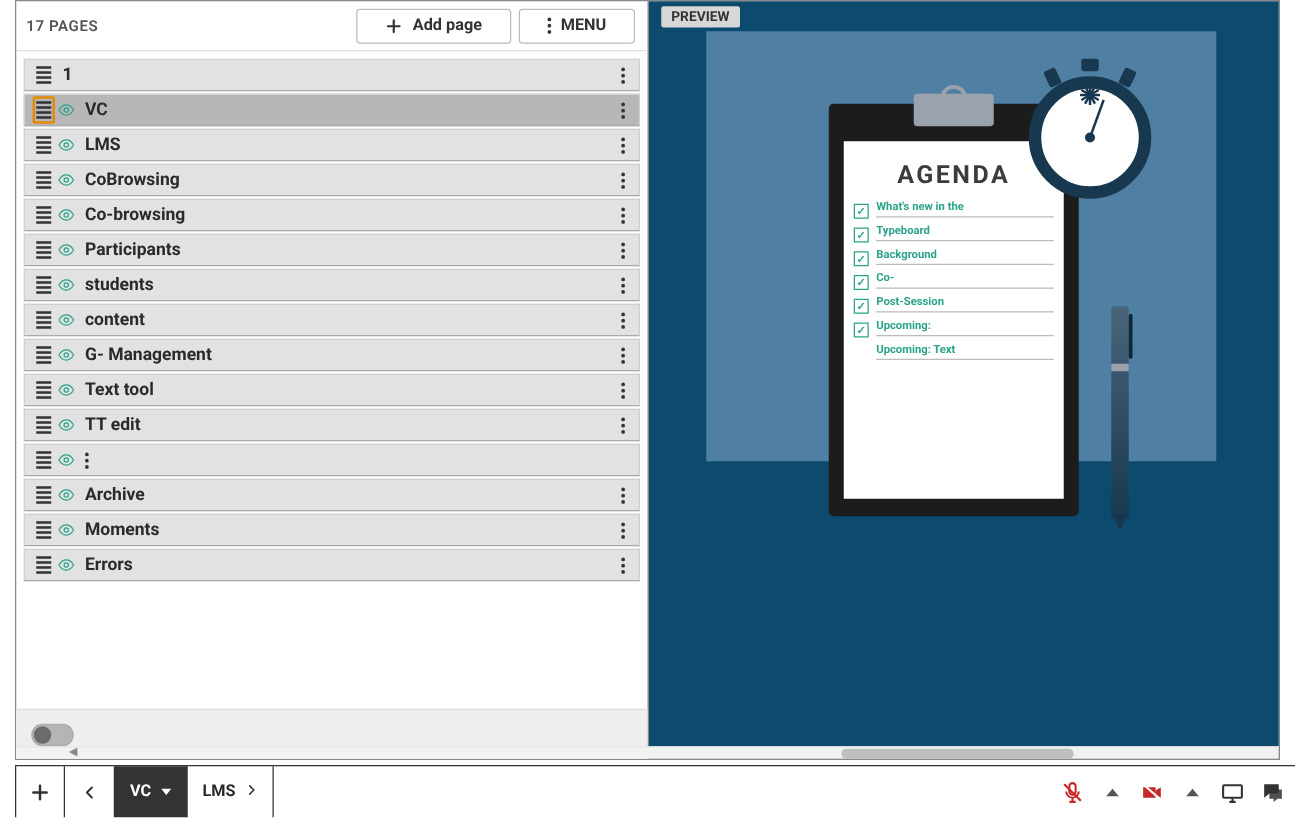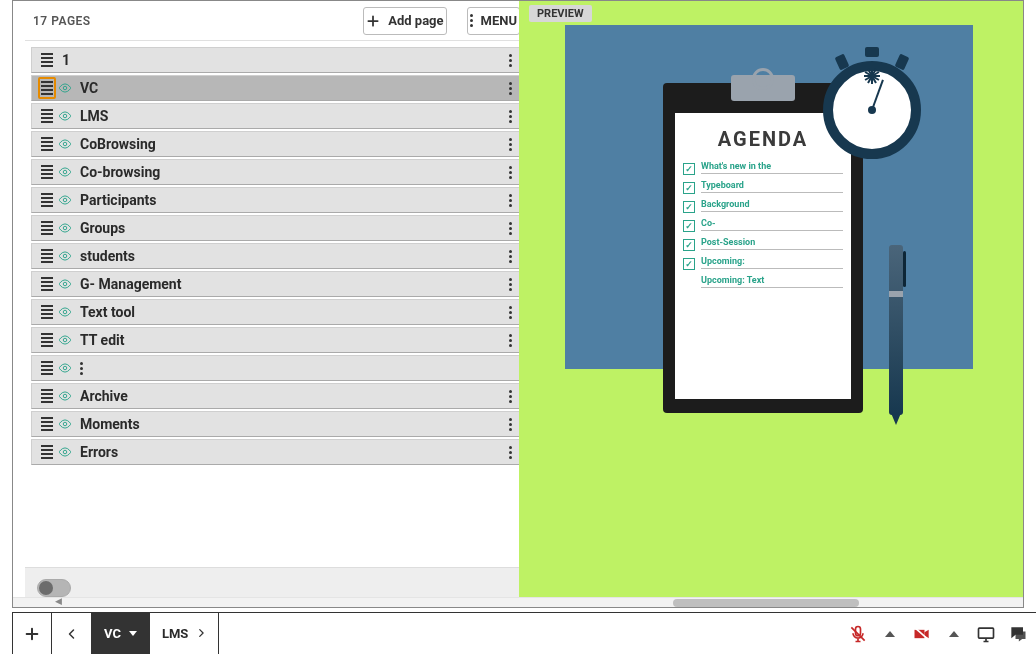--- a/index.html
+++ b/index.html
@@ -1,25 +1,25 @@
 <!DOCTYPE html>
 <html><head>
 <meta charset="utf-8">
 <style>
   * { box-sizing: border-box; margin: 0; padding: 0; }
   body { font-family: -apple-system, "Segoe UI", Roboto, Helvetica, Arial, sans-serif; font-size: 13px; color: #2a2a2a; background: #fff; width: 1036px; height: 654px; overflow: hidden; position: relative; }
 
   .main-area { position: absolute; top: 0; left: 12px; right: 12px; bottom: 46px; border: 1px solid #888; }
-  .left-pane { position: absolute; top: 0; left: 12px; width: 506px; bottom: 0; border-right: 1px solid #888; display: flex; flex-direction: column; }
-  .right-pane { position: absolute; top: 0; left: 506px; right: 0; bottom: 0; background: #bef264; }
+  .left-pane { position: absolute; top: 0; left: 0; width: 506px; bottom: 0; border-right: 1px solid #888; display: flex; flex-direction: column; }
+  .right-pane { position: absolute; top: 0; left: 506px; right: 0; bottom: 0; background: #0c4a6e; }
 
   .left-header { height: 40px; display: flex; align-items: center; padding: 0 10px 0 8px; border-bottom: 1px solid #e0e0e0; }
   .page-count { color: #555; font-size: 12px; letter-spacing: 0.5px; font-weight: 600; }
   .spacer { flex: 1; }
-  .btn { height: 28px; border: 1px solid #bbb; background: #fff; border-radius: 3px; display: inline-flex; align-items: center; padding: 0 2px; font-size: 13px; font-weight: 700; color: #333; margin-left: 20px; cursor: pointer; gap: 8px; }
+  .btn { height: 28px; border: 1px solid #bbb; background: #fff; border-radius: 3px; display: inline-flex; align-items: center; padding: 0 22px; font-size: 13px; font-weight: 700; color: #333; margin-left: 6px; cursor: pointer; gap: 8px; }
   .btn svg { width: 14px; height: 14px; }
   .menu-dots { display: inline-flex; flex-direction: column; gap: 2px; }
   .menu-dots i { width: 3px; height: 3px; background: #333; border-radius: 50%; }
 
   .page-list { flex: 1; overflow: auto; padding: 6px; }
   .page-row { display: flex; align-items: center; height: 26px; background: #e2e2e2; border: 1px solid #cfcfcf; border-bottom: 1px solid #aaa; margin-bottom: 2px; padding: 0 6px 0 6px; cursor: pointer; position: relative; }
   .page-row.selected { background: #b7b7b7; }
   .drag-handle { width: 18px; display: flex; flex-direction: column; gap: 2px; align-items: center; justify-content: center; }
   .drag-handle i { width: 12px; height: 2px; background: #333; }
   .drag-handle.highlight { border: 2px solid #e58a00; border-radius: 2px; padding: 2px; }
@@ -236,41 +236,41 @@
             <i></i>
             <i></i>
             <i></i>
           </div>
           <div class="eye-icon">
             <svg viewBox="0 0 24 24">
               <path d="M2 12s4-7 10-7 10 7 10 7-4 7-10 7S2 12 2 12z"></path>
               <circle cx="12" cy="12" r="3"></circle>
             </svg>
           </div>
-          <div class="page-title">Groups</div>
-          <div class="row-menu">
-            <i></i>
-            <i></i>
-            <i></i>
-          </div>
-        </div>
-        <div class="page-row">
-          <div class="drag-handle">
-            <i></i>
-            <i></i>
-            <i></i>
-            <i></i>
-          </div>
-          <div class="eye-icon">
-            <svg viewBox="0 0 24 24">
-              <path d="M2 12s4-7 10-7 10 7 10 7-4 7-10 7S2 12 2 12z"></path>
-              <circle cx="12" cy="12" r="3"></circle>
-            </svg>
-          </div>
           <div class="page-title">students</div>
+          <div class="row-menu">
+            <i></i>
+            <i></i>
+            <i></i>
+          </div>
+        </div>
+        <div class="page-row">
+          <div class="drag-handle">
+            <i></i>
+            <i></i>
+            <i></i>
+            <i></i>
+          </div>
+          <div class="eye-icon">
+            <svg viewBox="0 0 24 24">
+              <path d="M2 12s4-7 10-7 10 7 10 7-4 7-10 7S2 12 2 12z"></path>
+              <circle cx="12" cy="12" r="3"></circle>
+            </svg>
+          </div>
+          <div class="page-title">content</div>
           <div class="row-menu">
             <i></i>
             <i></i>
             <i></i>
           </div>
         </div>
         <div class="page-row">
           <div class="drag-handle">
             <i></i>
             <i></i>

